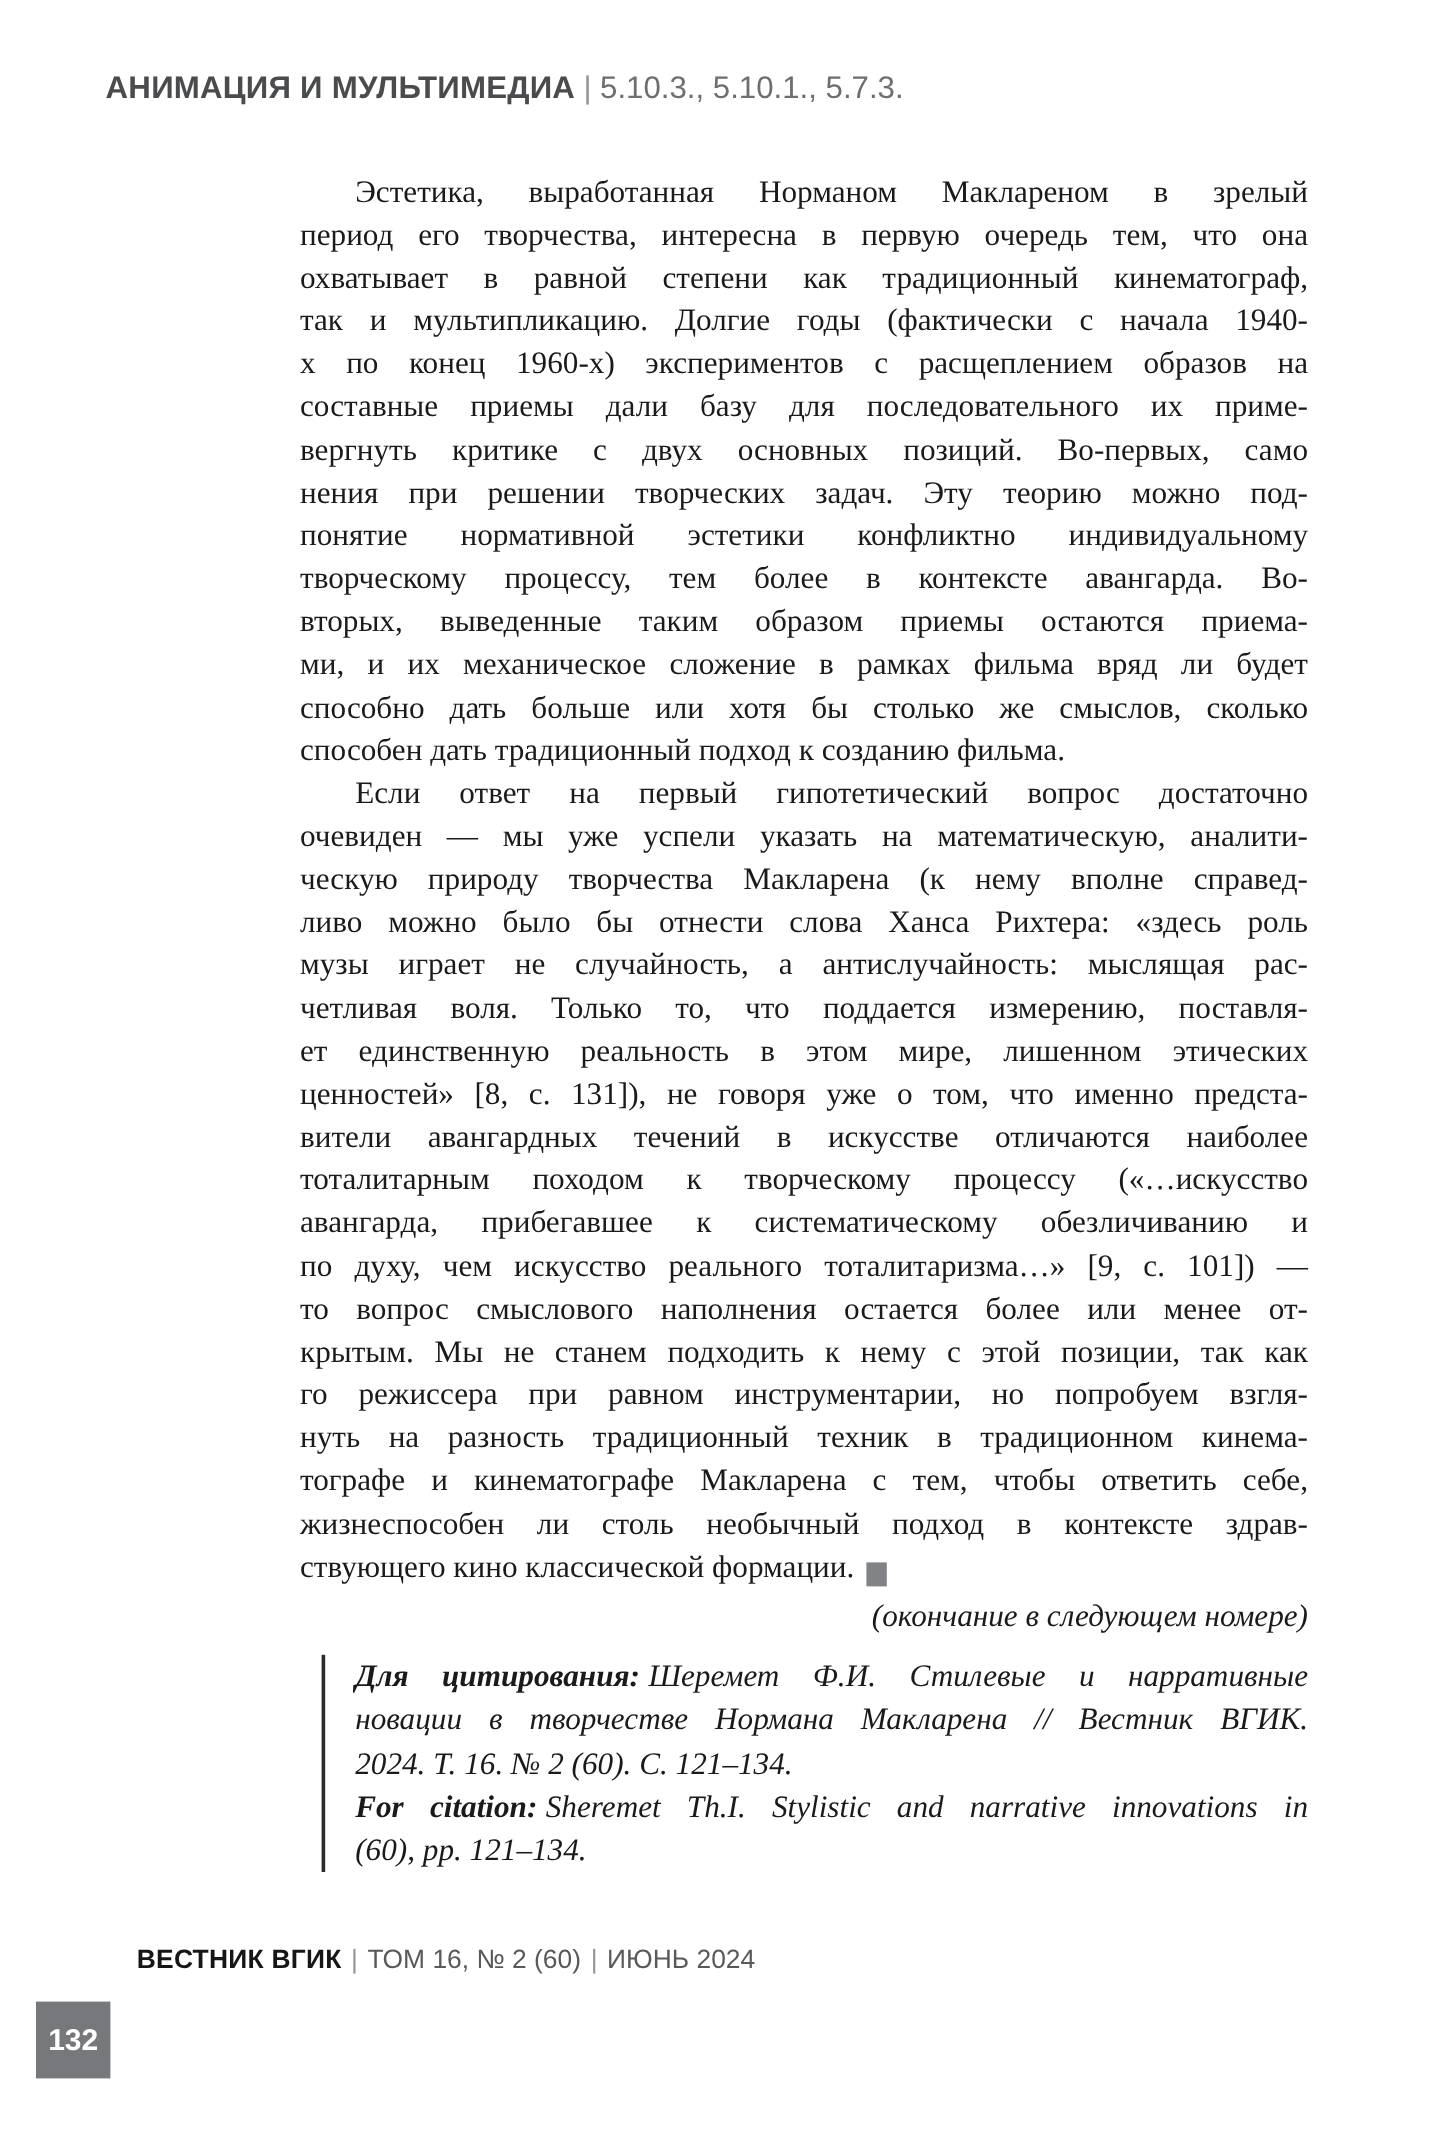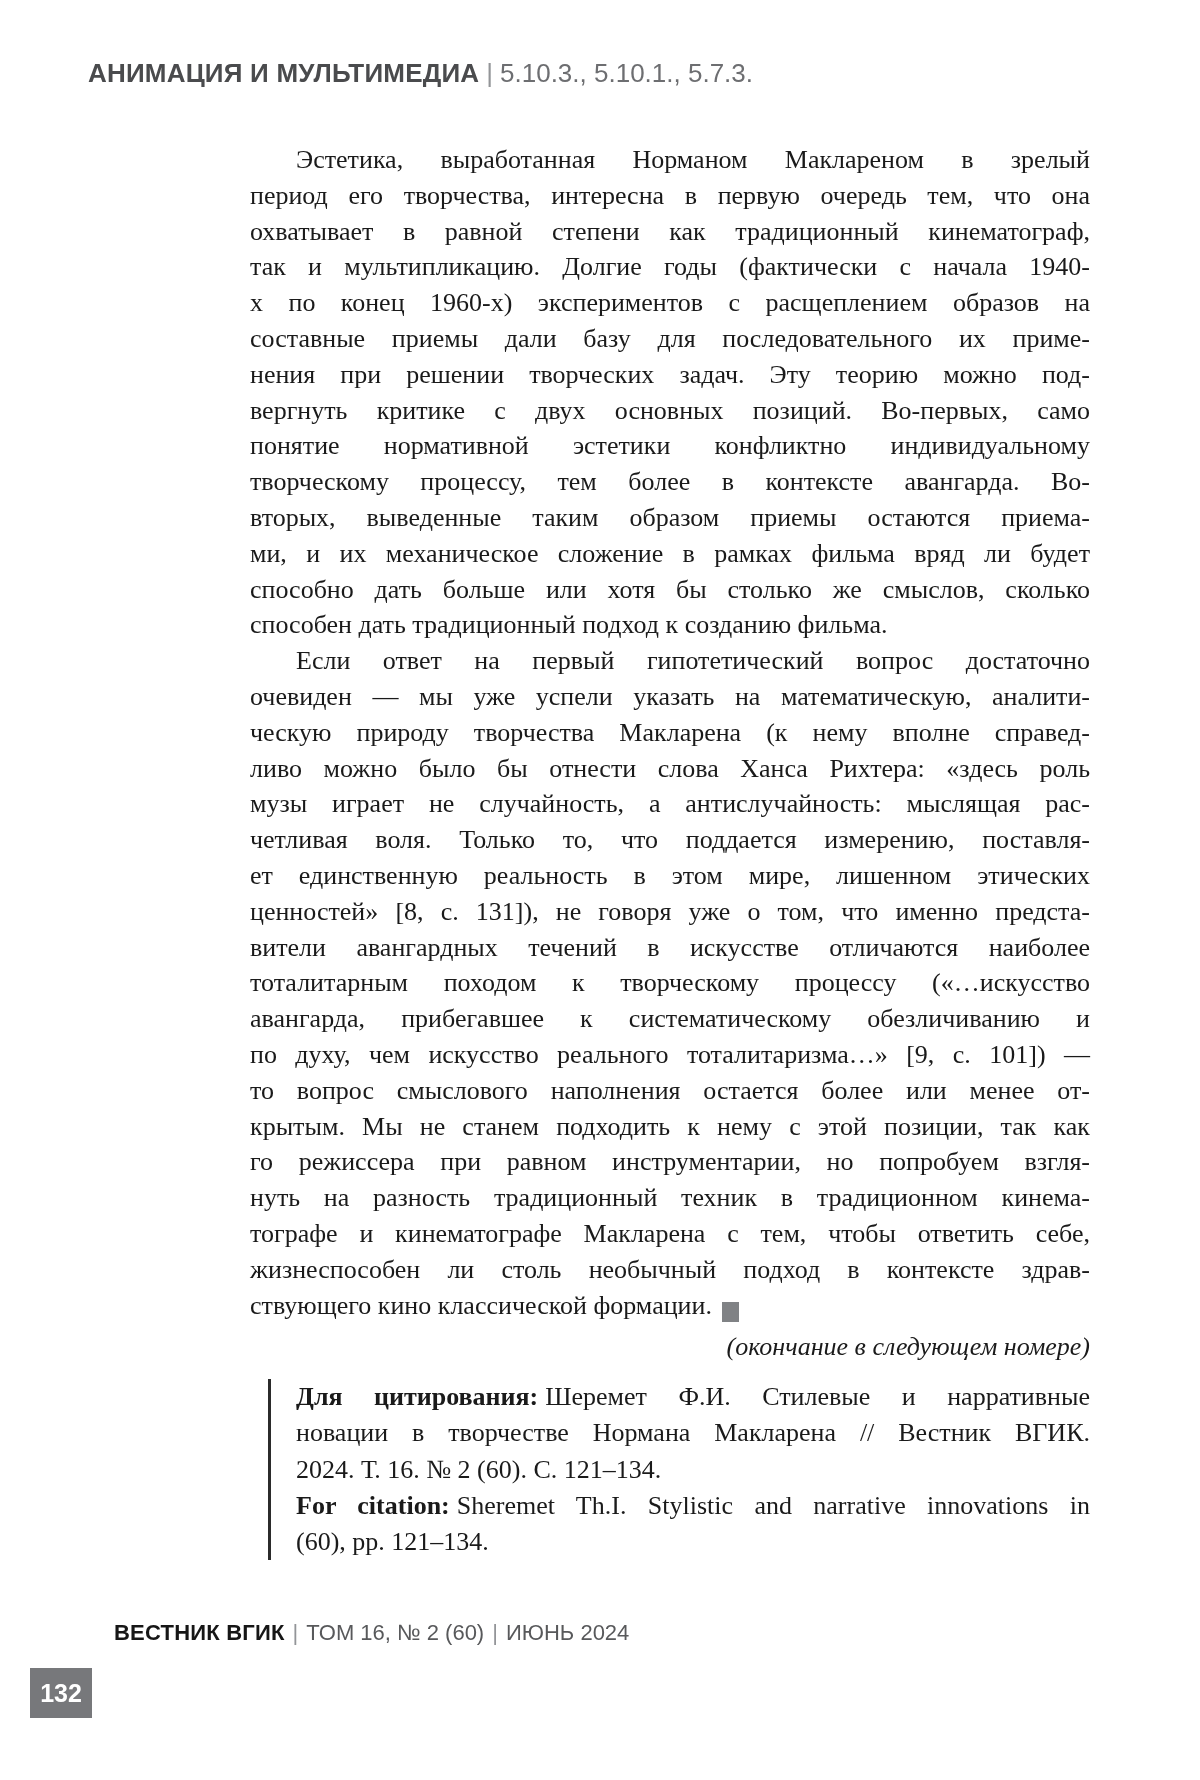--- a/index.html
+++ b/index.html
@@ -36,27 +36,27 @@
   .continuation {
     margin-top:6px; text-align:right; font-style:italic; font-size:26px;
   }
 
   
   .citation {
     margin-top:14px; margin-left:18px;
     border-left:3px solid #2b2b2b; padding-left:25px;
     font-size:26px; line-height:36.2px;
   }
-  .cit-line { text-align:justify; text-align-last:justify; }
+  .cit-line { text-align:justify; text-align-last:justify;font-style:italic; }
   .cit-line.short { text-align-last:left; }
   .cit-label { font-weight:bold; margin-right:7px; }
 
   
   .page-badge {
-    position:absolute; left:30px; top:1668px; width:62px; height:50px;
+    position:absolute; left:30px; top:1668px; width:62px; height:64px;
     background:#77787b; color:#ffffff;
     font-family:"Liberation Sans", sans-serif; font-weight:bold; font-size:25px;
     display:flex; align-items:center; justify-content:center;
   }
   .footer-line {
     position:absolute; left:114px; top:1604px; height:58px;
     display:flex; align-items:center; white-space:nowrap;
     font-family:"Liberation Sans", sans-serif; font-size:22px; color:#58595b;
   }
   .journal { color:#161616; font-weight:bold; letter-spacing:0.2px; }
@@ -74,22 +74,22 @@
   <main class="column">
 
     <div class="para">
 
     <div class="line">Эстетика, выработанная Норманом Маклареном в зрелый</div>
         <div class="line">период его творчества, интересна в первую очередь тем, что она</div>
         <div class="line">охватывает в равной степени как традиционный кинематограф,</div>
         <div class="line">так и мультипликацию. Долгие годы (фактически с начала 1940-</div>
         <div class="line">х по конец 1960-х) экспериментов с расщеплением образов на</div>
         <div class="line">составные приемы дали базу для последовательного их приме-</div>
+        <div class="line">вергнуть критике с двух основных позиций. Во-первых, само</div>
         <div class="line">нения при решении творческих задач. Эту теорию можно под-</div>
-        <div class="line">вергнуть критике с двух основных позиций. Во-первых, само</div>
         <div class="line">понятие нормативной эстетики конфликтно индивидуальному</div>
         <div class="line">творческому процессу, тем более в контексте авангарда. Во-</div>
         <div class="line">вторых, выведенные таким образом приемы остаются приема-</div>
         <div class="line">ми, и их механическое сложение в рамках фильма вряд ли будет</div>
         <div class="line">способно дать больше или хотя бы столько же смыслов, сколько</div>
       </div>
     <div class="plainline">способен дать традиционный подход к созданию фильма.</div>
 
     <div class="para">
 

